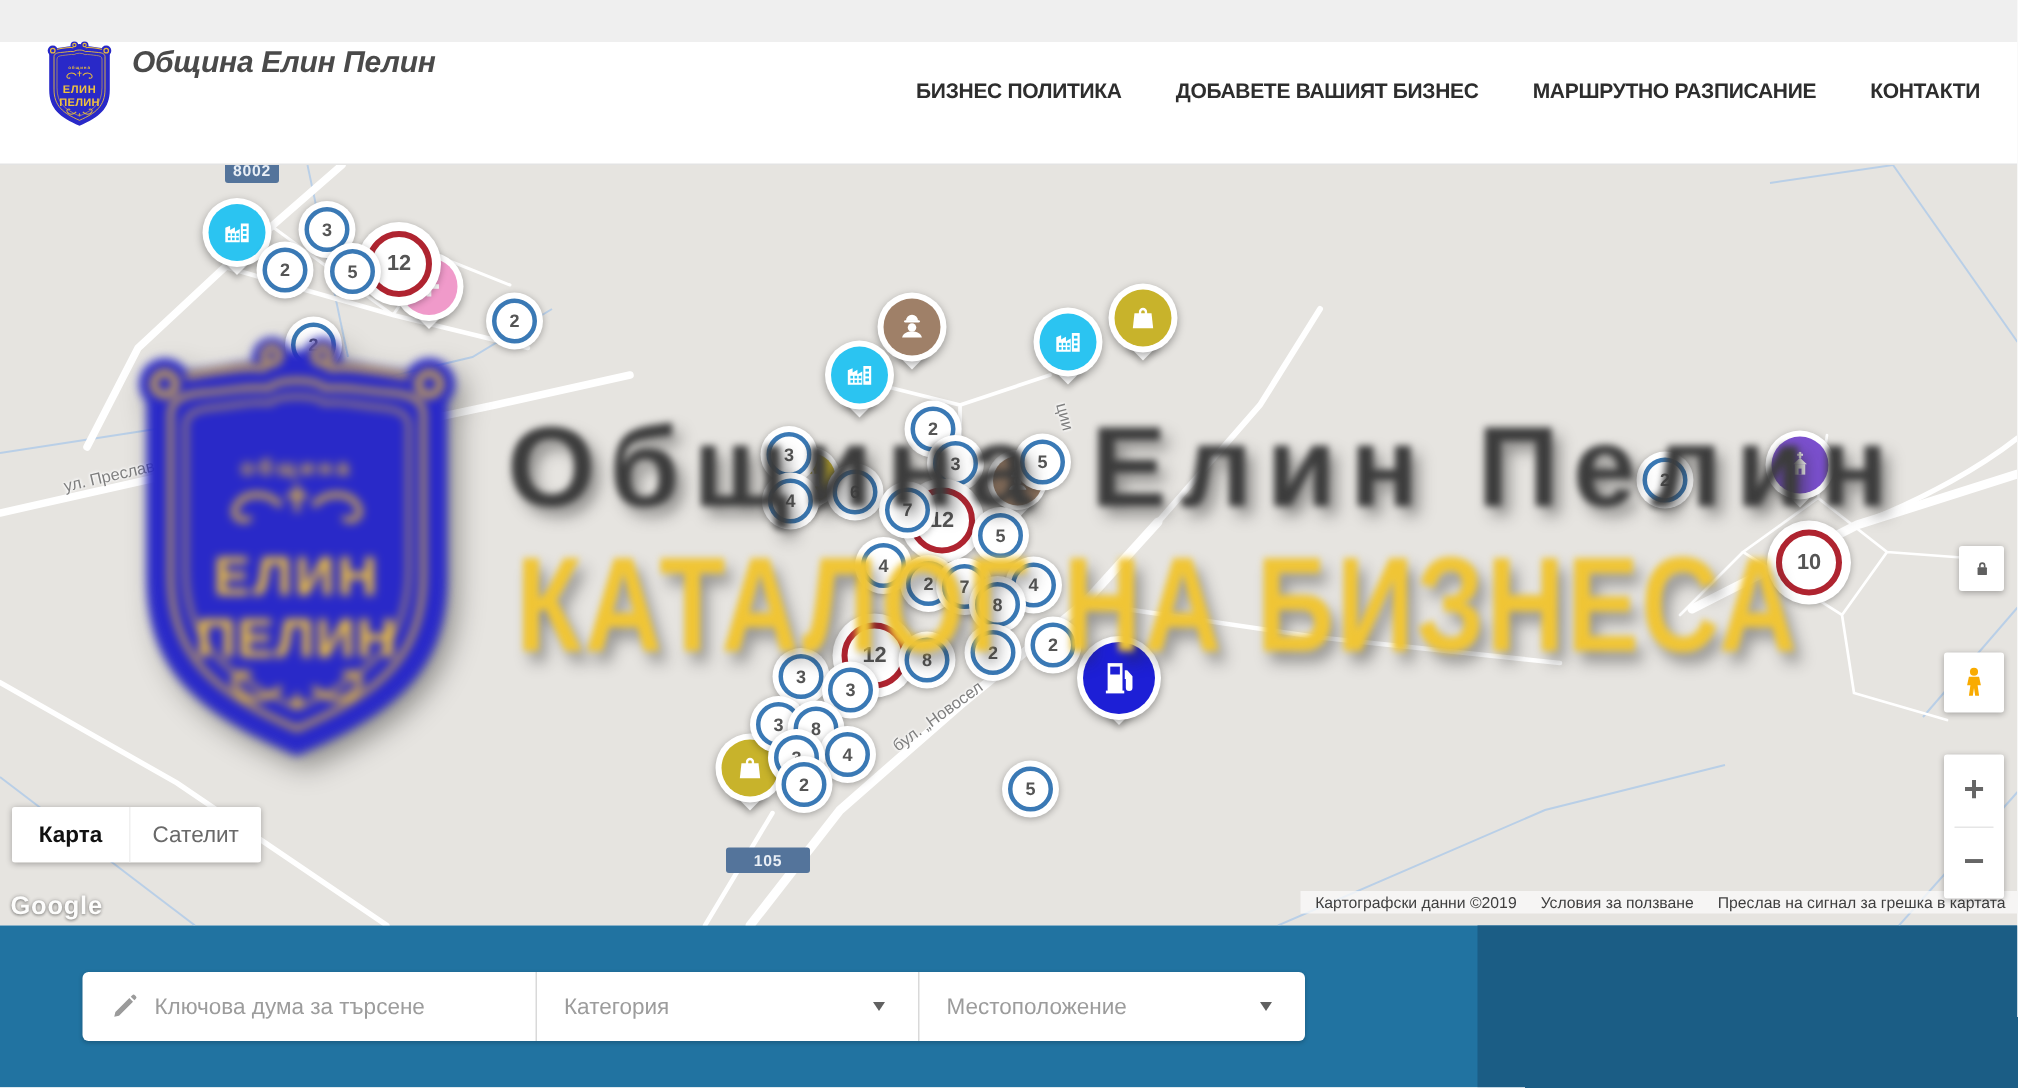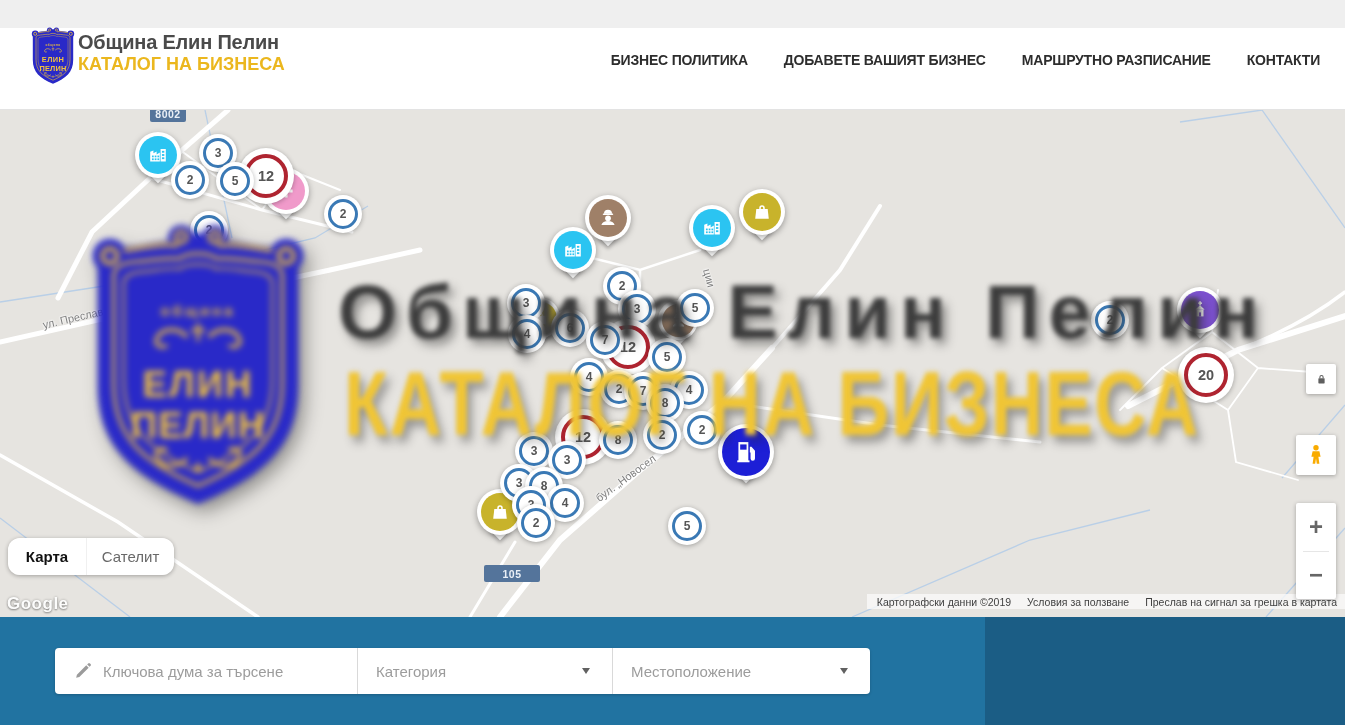--- a/index.html
+++ b/index.html
@@ -3,21 +3,21 @@
 <meta charset="utf-8">
 <style>
   html,body{margin:0;padding:0;background:#fff;}
   *{box-sizing:border-box;font-family:"Liberation Sans","DejaVu Sans",sans-serif;}
   #page{position:relative;width:1345px;height:725px;overflow:hidden;background:#fff;}
 
   
   #top-strip{position:absolute;left:0;top:0;width:100%;height:28px;background:#efefef;}
   #header{position:absolute;left:0;top:28px;width:100%;height:82px;background:#fff;border-bottom:1px solid #e3e3e3;z-index:10;}
   #logo{position:absolute;left:30px;top:-3px;width:46px;height:60px;cursor:pointer;}
-  #brand{position:absolute;left:78px;top:3px;line-height:1.1;}
+  #brand{position:absolute;left:88px;top:3px;line-height:1.1;font-style:italic;}
   .brand-title{font-size:20px;font-weight:bold;color:#4a4a4a;letter-spacing:-0.2px;}
   .brand-sub{font-size:18px;font-weight:bold;color:var(--brand_yellow);letter-spacing:0px;margin-top:2px;}
   #nav{position:absolute;right:25px;top:24px;display:flex;gap:36px;}
   #nav a{font-size:14px;font-weight:bold;color:#2d2d2d;text-decoration:none;letter-spacing:-0.2px;cursor:pointer;}
 
   
   #map{position:absolute;left:0;top:110px;width:1345px;height:507px;background:var(--map_bg);overflow:hidden;}
   #roads{position:absolute;left:0;top:0;z-index:1;}
   #overlays{position:absolute;inset:0;z-index:2;}
   .street-label{position:absolute;color:#7f7f7f;font-size:11px;white-space:nowrap;
@@ -49,21 +49,21 @@
   #watermark{position:absolute;inset:0;z-index:6;pointer-events:none;}
   #wm-emblem{position:absolute;left:84px;top:106px;width:228px;height:290px;
     filter:blur(3.2px) drop-shadow(6px 8px 9px rgba(0,0,0,.4));}
   .wm-line1{position:absolute;left:338px;top:158px;font-size:76px;font-weight:bold;color:var(--watermark_dark);
     letter-spacing:9px;white-space:nowrap;filter:blur(2.6px);text-shadow:5px 6px 9px rgba(40,40,40,.5);}
   .wm-line2{position:absolute;left:344px;top:243px;font-size:90px;font-weight:bold;color:var(--watermark_yellow);
     letter-spacing:2px;white-space:nowrap;transform:scaleX(.8);transform-origin:left top;
     filter:blur(2.6px);text-shadow:6px 7px 10px rgba(40,40,40,.45);}
 
   
-  #maptype{position:absolute;left:8px;top:428px;display:flex;z-index:8;box-shadow:0 1px 4px rgba(0,0,0,.3);border-radius:12px;overflow:hidden;}
+  #maptype{position:absolute;left:8px;top:428px;display:flex;z-index:8;box-shadow:0 1px 4px rgba(0,0,0,.3);border-radius:2px;overflow:hidden;}
   #maptype .mt-btn{height:37px;background:#fff;display:flex;align-items:center;justify-content:center;font-size:15px;cursor:pointer;}
   #mt-map{width:78px;font-weight:bold;color:#111;}
   #mt-sat{width:88px;color:#696969;border-left:1px solid #f0f0f0;}
   #google-logo{position:absolute;left:7px;bottom:3px;z-index:8;font-size:17px;font-weight:bold;color:#fff;opacity:.9;
     letter-spacing:.5px;text-shadow:0 1px 2px rgba(0,0,0,.4),0 0 3px rgba(0,0,0,.3);cursor:pointer;}
   #attribution{position:absolute;right:0;bottom:8px;z-index:8;height:15px;display:flex;align-items:center;gap:16px;
     background:rgba(250,250,250,.78);padding:0 8px 0 10px;font-size:10.5px;color:#3f3f3f;white-space:nowrap;}
   #attribution span{cursor:pointer;}
   .ctl{position:absolute;background:#fff;z-index:8;box-shadow:0 1px 4px rgba(0,0,0,.3);border-radius:2px;
     display:flex;align-items:center;justify-content:center;cursor:pointer;}
@@ -119,21 +119,20 @@
 <div id="page">
 
   <div id="top-strip"></div>
 
   <div id="header">
     <svg id="logo" viewBox="0 0 230 292">
         <use href="#emblem-sym"></use>
       </svg>
     <div id="brand">
       <div class="brand-title">Община Елин Пелин</div>
-      <div class="brand-sub">КАТАЛОГ НА БИЗНЕСА</div>
     </div>
     <nav id="nav">
       <a>БИЗНЕС ПОЛИТИКА</a>
       <a>ДОБАВЕТЕ ВАШИЯТ БИЗНЕС</a>
       <a>МАРШРУТНО РАЗПИСАНИЕ</a>
       <a>КОНТАКТИ</a>
     </nav>
   </div>
 
   <div id="map">
@@ -375,21 +374,21 @@
         <div class="cluster cl-s" style="left: 508px; top: 205px;">
           <div class="cl-ring">4</div>
         </div>
         <div class="cluster cl-s" style="left: 586px; top: 211px;">
           <div class="cl-ring">7</div>
         </div>
         <div class="cluster cl-s" style="left: 648px; top: 228px;">
           <div class="cl-ring">5</div>
         </div>
         <div class="cluster cl-l ring-red" style="left: 1178px; top: 237px;">
-          <div class="cl-ring">20</div>
+          <div class="cl-ring">10</div>
         </div>
         <div class="cluster cl-s" style="left: 570px; top: 248px;">
           <div class="cl-ring">4</div>
         </div>
         <div class="cluster cl-s" style="left: 600px; top: 260px;">
           <div class="cl-ring">2</div>
         </div>
         <div class="cluster cl-s" style="left: 624px; top: 262px;">
           <div class="cl-ring">7</div>
         </div>

